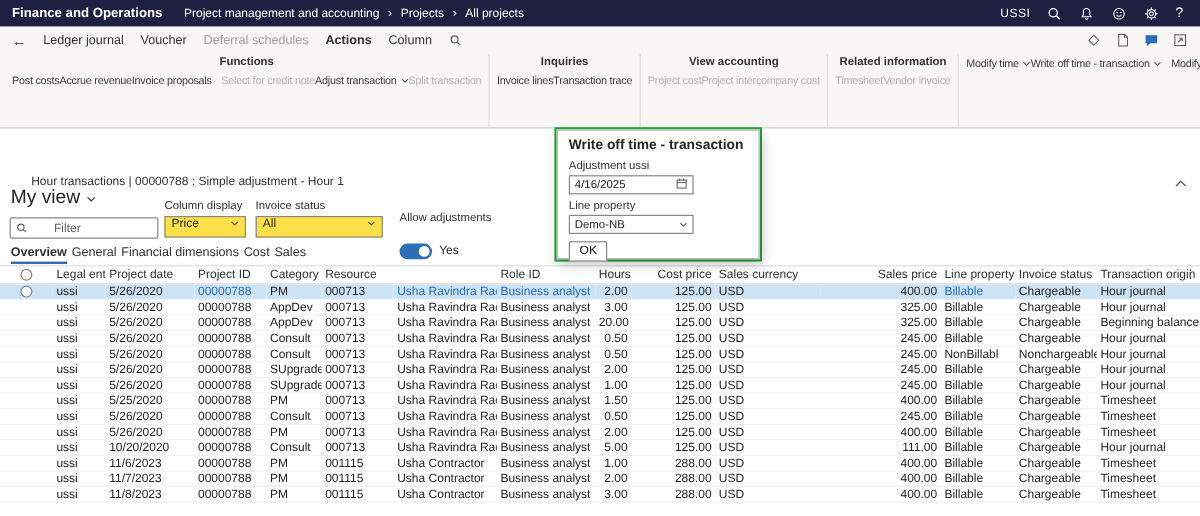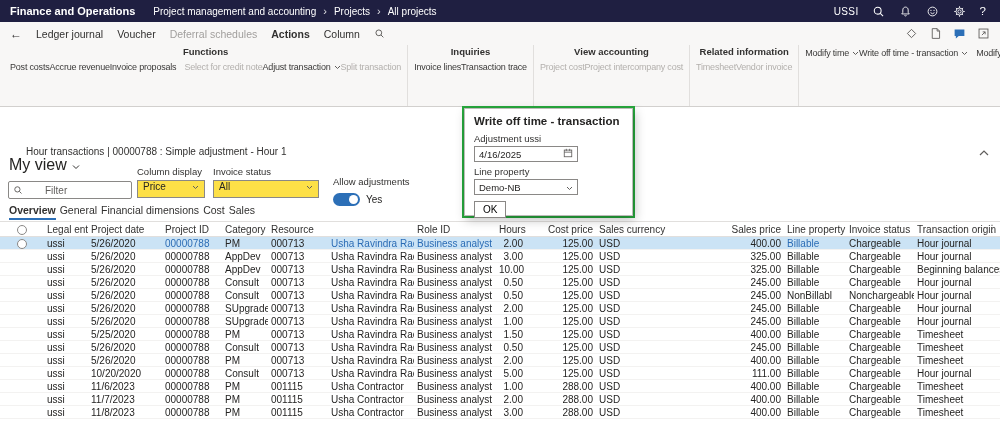--- a/index.html
+++ b/index.html
@@ -63,21 +63,21 @@
               background:#fff;display:flex;align-items:center;padding:0 4px;gap:20px}
   .filter-box input{border:0;outline:0;width:100%;font-size:10px;font-family:inherit;background:transparent;color:#252423}
   .filter-box input::placeholder{color:#605e5c}
   .f-label{font-size:9.5px;color:#323130;white-space:nowrap}
   .fld{position:absolute}
   .fld .select{margin-top:3px;height:18px;border:1px solid #8a8886;background:#fde047;display:flex;align-items:flex-start;
                justify-content:space-between;padding:0 5px;font-size:10px;cursor:pointer}
   #col-display{left:137px;top:166px;width:68px}
   #invoice-status{left:213px;top:166px;width:106px}
   #allow-adj{left:333px;top:176px}
-  .toggle-row{display:flex;align-items:center;gap:6px;margin-top:6px}
+  .toggle-row{display:flex;align-items:center;gap:6px;margin-top:16px}
   .toggle{width:27px;height:13px;border-radius:7px;background:#2c6fb7;position:relative;cursor:pointer}
   .toggle .knob{position:absolute;right:2px;top:2px;width:9px;height:9px;border-radius:50%;background:#fff}
   .toggle-label{font-size:10px}
   .grid-tabs{position:absolute;left:9px;top:204px;display:flex;gap:4px;font-size:10.5px;color:#323130}
   .gtab{padding-bottom:2px;cursor:pointer;border-bottom:2px solid transparent}
   .gtab.active{font-weight:700;border-bottom-color:#2c6fb7}
   .collapse-btn{position:absolute;right:10px;top:149px;cursor:pointer;display:flex}
   .hdr-more{position:absolute;right:3px;top:223px;font-size:10px;color:#605e5c;cursor:pointer;z-index:5}
 
   
@@ -471,21 +471,21 @@
         </tr>
         <tr>
           <td></td>
           <td>ussi</td>
           <td>5/26/2020</td>
           <td>00000788</td>
           <td>AppDev</td>
           <td>000713</td>
           <td>Usha Ravindra Rao</td>
           <td>Business analyst</td>
-          <td class="r ">10.00</td>
+          <td class="r ">20.00</td>
           <td class="r ">125.00</td>
           <td>USD</td>
           <td class="r ">325.00</td>
           <td>Billable</td>
           <td>Chargeable</td>
           <td>Beginning balances</td>
         </tr>
         <tr>
           <td></td>
           <td>ussi</td>

